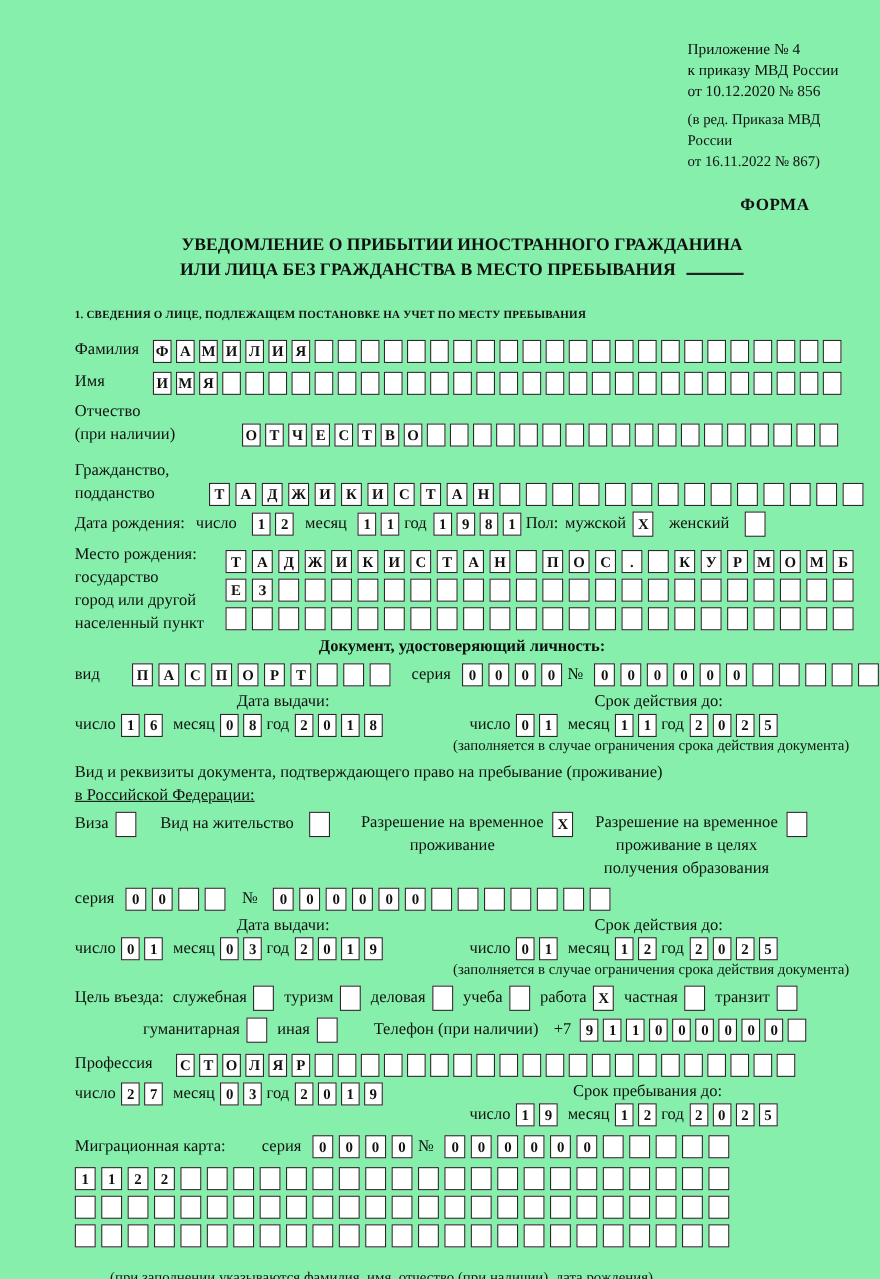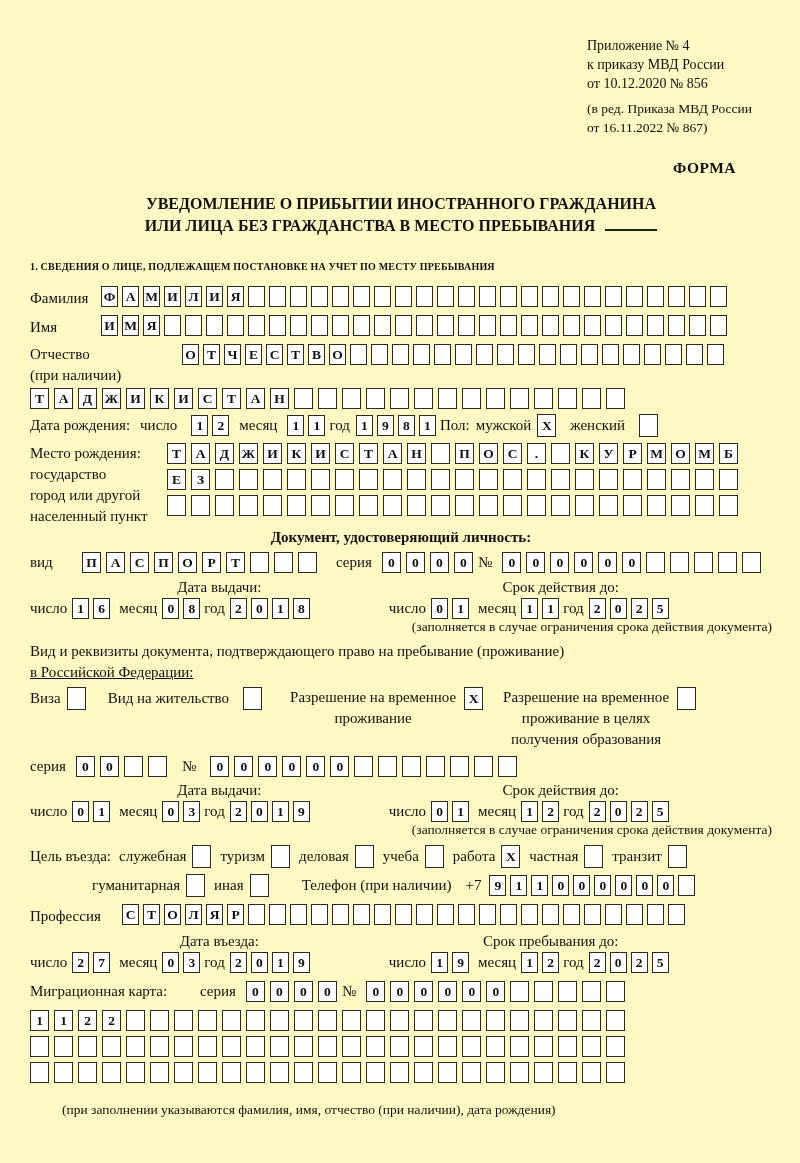--- a/index.html
+++ b/index.html
@@ -1,28 +1,28 @@
 <!DOCTYPE html>
 <html><head>
 <meta charset="utf-8">
 <style>
   html,body{margin:0;padding:0;background:#777;}
   .page{
-    width:800px;height:1163px;background:#fef9c3;color:#111;
+    width:800px;height:1163px;background:#86efac;color:#111;
     font-family:"Liberation Serif","DejaVu Serif",serif;
-    box-sizing:border-box;padding:36px 28px 16px 30px;
+    box-sizing:border-box;padding:36px 28px 16px 68px;
     position:relative;overflow:hidden;font-size:15px;
   }
   .hdr{margin-left:557px;font-size:14px;line-height:19px;}
   .hdr .g2{margin-top:6px;font-size:13.5px;}
   .forma{font-weight:bold;text-align:right;padding-right:36px;margin-top:22px;font-size:15.5px;letter-spacing:.5px;}
   .title{text-align:center;font-weight:bold;font-size:16px;line-height:22px;margin-top:16px;}
   .blank-line{display:inline-block;width:52px;border-bottom:2px solid #222;height:14px;margin-left:10px;}
   .sec-h{font-weight:bold;font-size:10px;margin-top:24px;margin-bottom:14px;letter-spacing:.2px;}
-  .row{display:flex;align-items:flex-start;margin-bottom:5px;}
+  .row{display:flex;align-items:flex-end;margin-bottom:5px;}
   .lbl{line-height:24px;flex-shrink:0;}
   .lbl2{line-height:21px;flex-shrink:0;}
   .boxes{display:flex;flex-wrap:nowrap;}
   .box{
     display:inline-block;width:15px;height:19px;border:1.5px solid #2a2a2a;
     margin-right:4px;text-align:center;font-size:13.5px;line-height:19px;
     font-weight:bold;flex-shrink:0;background:#fff;
   }
   .boxes.wide .box{width:17px;margin-right:5px;}
   .cb .box{width:17px;height:21px;line-height:21px;margin-right:0;}
@@ -130,21 +130,21 @@
         <span class="box"></span>
         <span class="box"></span>
         <span class="box"></span>
         <span class="box"></span>
         <span class="box"></span>
         <span class="box"></span>
         <span class="box"></span>
       </span>
   </div>
 
-  <div class="row" style="margin-bottom:2px">
+  <div class="row" style="margin-bottom:12px">
     <span class="lbl2" style="width:152px">
       <span>Отчество</span><br>
       <span>(при наличии)</span>
     </span>
     <span class="boxes">
         <span class="box">О</span>
         <span class="box">Т</span>
         <span class="box">Ч</span>
         <span class="box">Е</span>
         <span class="box">С</span>
@@ -166,20 +166,24 @@
         <span class="box"></span>
         <span class="box"></span>
         <span class="box"></span>
         <span class="box"></span>
         <span class="box"></span>
         <span class="box"></span>
       </span>
   </div>
 
   <div class="row" style="margin-bottom:2px">
+    <span class="lbl2" style="width:122px">
+      <span>Гражданство,</span><br>
+      <span>подданство</span>
+    </span>
     <span class="boxes wide">
         <span class="box">Т</span>
         <span class="box">А</span>
         <span class="box">Д</span>
         <span class="box">Ж</span>
         <span class="box">И</span>
         <span class="box">К</span>
         <span class="box">И</span>
         <span class="box">С</span>
         <span class="box">Т</span>
@@ -639,21 +643,20 @@
         <span class="box"></span>
         <span class="box"></span>
         <span class="box"></span>
         <span class="box"></span>
         <span class="box"></span>
       </span>
   </div>
 
   <div class="dates-row" style="margin-top:4px">
     <div class="dg" style="margin-left:0">
-      <div class="dg-h" style="padding-left:95px">Дата въезда:</div>
       <div class="dg-b">
         <span class="t">число</span>
         <span class="boxes">
             <span class="box">2</span>
             <span class="box">7</span>
           </span>
         <span class="t2">месяц</span>
         <span class="boxes">
             <span class="box">0</span>
             <span class="box">3</span>

